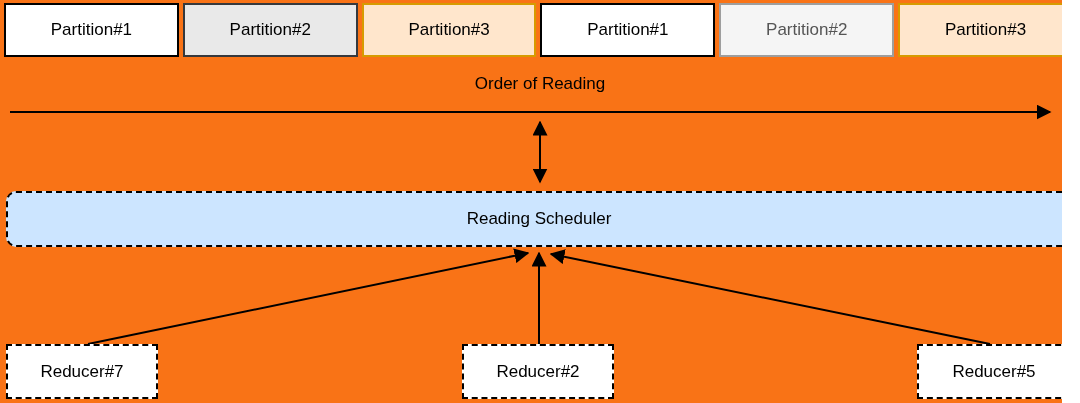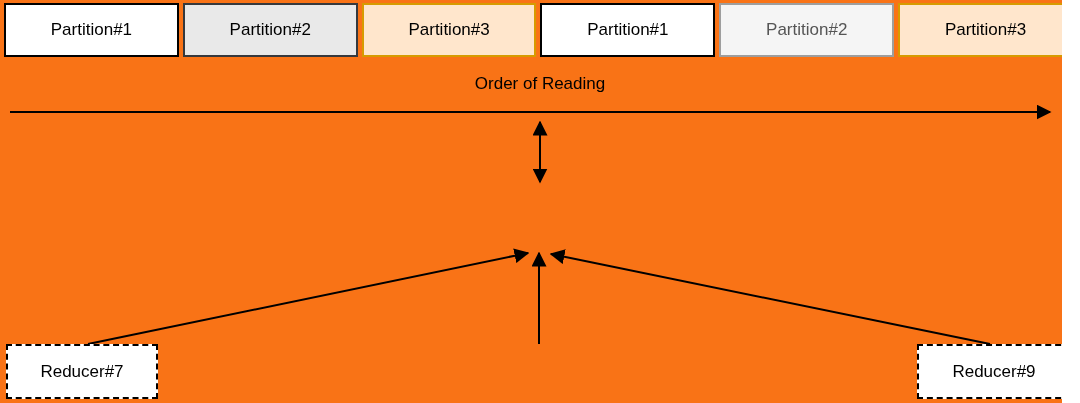--- a/index.html
+++ b/index.html
@@ -103,18 +103,20 @@
     <div class="partition">Partition#1</div>
     <div class="partition gray">Partition#2</div>
     <div class="partition orange">Partition#3</div>
     <div class="partition">Partition#1</div>
     <div class="partition gray-light">Partition#2</div>
     <div class="partition orange">Partition#3</div>
   </div>
 
   <div class="floating-label" id="order-label">Order of Reading</div>
 
+  <div class="scheduler">Reading Scheduler</div>
 
 
   <div class="reducer" id="reducer-1">Reducer#7</div>
-  <div class="reducer" id="reducer-3">Reducer#9</div>
+  <div class="reducer" id="reducer-2">Reducer#2</div>
+  <div class="reducer" id="reducer-3">Reducer#5</div>
 
 </div>
 
 </body></html>

